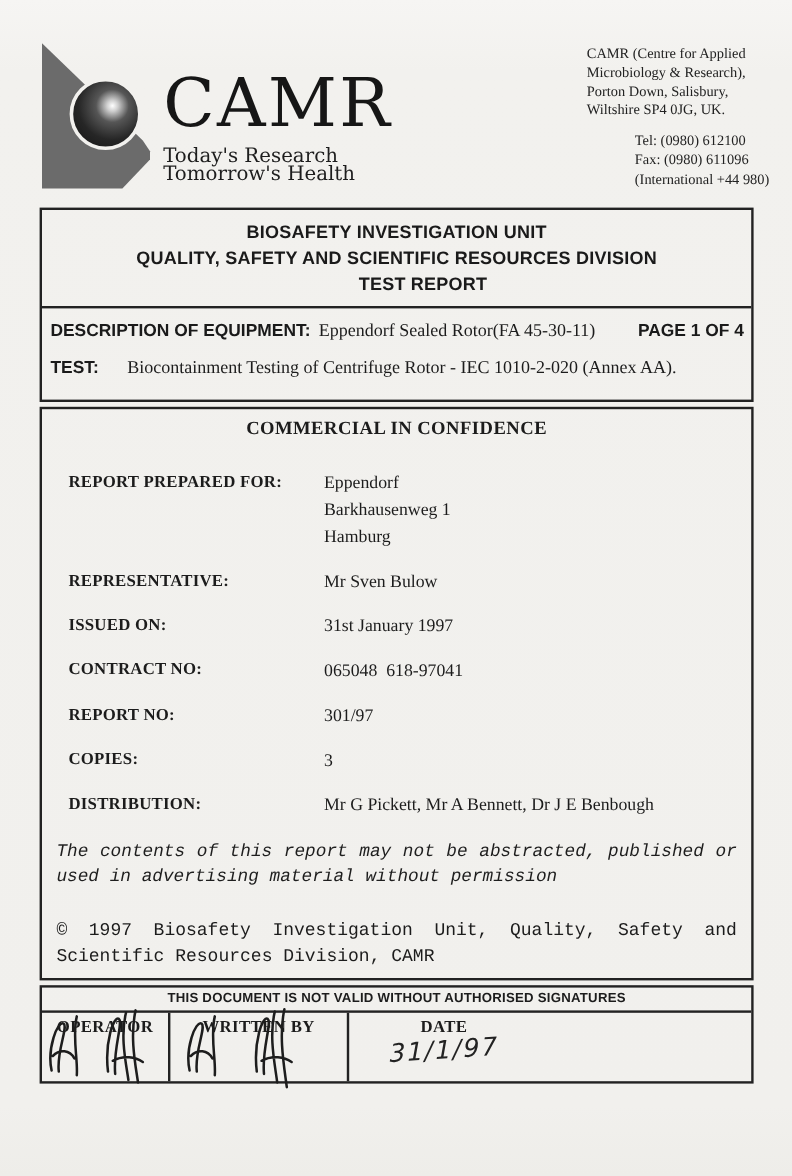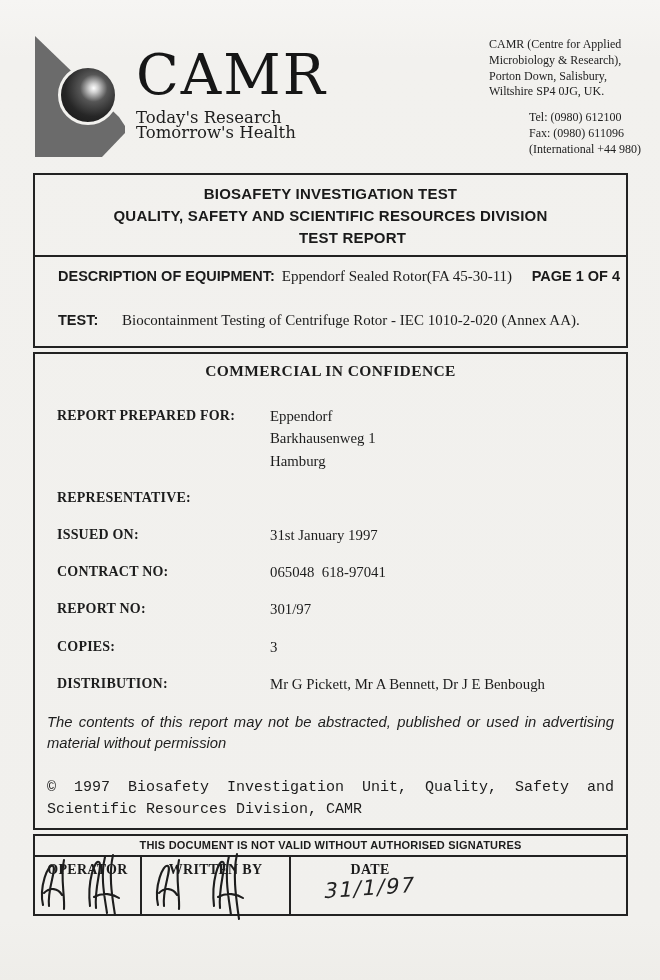--- a/index.html
+++ b/index.html
@@ -15,21 +15,21 @@
     overflow: hidden;
   }
 
   
   .logo {
     position: absolute; left: 30px; top: 33px;
     width: 106px; height: 128px;
   }
   .logo svg { width: 100%; height: 100%; display: block; }
 
-  .brand { position: absolute; left: 136px; top: 44px; width: 140px; text-align: center; }
+  .brand { position: absolute; left: 136px; top: 56px; width: 140px; text-align: center; }
   .brand-name {
     font-family: "DejaVu Serif", serif;
     font-size: 56px; line-height: 62px; letter-spacing: 2px;
     color: #161616; white-space: nowrap;
   }
   .tagline {
     font-family: "DejaVu Serif", serif;
     font-size: 16.5px; line-height: 15px; color: #1d1d1d; white-space: nowrap;
   }
   .tagline.first { margin-top: 4px; }
@@ -50,30 +50,30 @@
     border-bottom: 2px solid #222;
     text-align: center; padding: 10px 0 9px;
   }
   .h-line {
     font-family: "Liberation Sans", sans-serif;
     font-weight: 700; font-size: 15px; letter-spacing: 0.2px; color: #1a1a1a;
   }
   .h-line + .h-line { margin-top: 5px; }
   .h-doctype { margin-top: 29px; padding-left: 44px; }
 
-  .box-a-body { padding: 11px 6px 17px 23px; }
+  .box-a-body { padding: 11px 6px 17px 7px; }
   .desc-row { display: flex; align-items: baseline; white-space: nowrap; }
   .lbl-sans {
     font-family: "Liberation Sans", sans-serif;
     font-weight: 700; font-size: 14.5px; color: #1a1a1a;
   }
   .val-serif { font-family: "Liberation Serif", serif; font-size: 15px; color: #1c1c1c; }
   .desc-row .val-serif { margin-left: 7px; }
   .page-of { margin-left: auto; }
-  .test-row { display: flex; margin-top: 27px; align-items: baseline; }
+  .test-row { display: flex; margin-top: 14px; align-items: baseline; }
   .test-row .lbl-sans { width: 52px; }
   .test-row .val-serif { margin-left: 12px; }
 
   .box-b { margin-top: 4px; padding: 8px 10px 26px; height: 478px; }
   .conf-banner {
     text-align: center;
     font-family: "Liberation Serif", serif;
     font-weight: 700; font-size: 15.5px; letter-spacing: 0.4px;
   }
   .fields { margin: 25px 0 0 12px; }
@@ -81,21 +81,21 @@
   .field-label {
     font-family: "Liberation Serif", serif;
     font-weight: 700; font-size: 14px; letter-spacing: 0.2px; line-height: 22px;
   }
   .field-value {
     font-family: "Liberation Serif", serif;
     font-size: 14.8px; line-height: 22.3px; white-space: pre-wrap;
   }
   .restriction {
     margin: 17px 2px 0;
-    font-family: Liberation Sans, sans-serif;
+    font-family: Liberation Mono, monospace;
     font-style: italic; font-size: 14.8px; line-height: 21px;
     text-align: justify; color: #1e1e1e;
   }
   .copyright {
     margin: 23px 2px 4px;
     font-family: Liberation Mono, monospace;
     font-size: 15px; line-height: 22px; text-align: justify;
   }
 
   
@@ -166,21 +166,21 @@
       <span class="line">Tel: (0980) 612100</span>
       <span class="line">Fax: (0980) 611096</span>
       <span class="line">(International +44 980)</span>
     </div>
   </div>
 
   <div class="doc">
 
     <div class="frame box-a">
       <div class="box-a-head">
-        <div class="h-line">BIOSAFETY INVESTIGATION TEST</div>
+        <div class="h-line">BIOSAFETY INVESTIGATION UNIT</div>
         <div class="h-line">QUALITY, SAFETY AND SCIENTIFIC RESOURCES DIVISION</div>
         <div class="h-line h-doctype">TEST REPORT</div>
       </div>
       <div class="box-a-body">
         <div class="desc-row">
           <span class="lbl-sans">DESCRIPTION OF EQUIPMENT:</span>
           <span class="val-serif">Eppendorf Sealed Rotor(FA 45-30-11)</span>
           <span class="lbl-sans page-of">PAGE 1 OF 4</span>
         </div>
         <div class="test-row">
@@ -193,20 +193,21 @@
     <div class="frame box-b">
       <div class="conf-banner">COMMERCIAL IN CONFIDENCE</div>
 
       <div class="fields">
         <div class="field-row">
           <span class="field-label">REPORT PREPARED FOR:</span>
           <span class="field-value"><span class="line" style="display:block">Eppendorf</span><span class="line" style="display:block">Barkhausenweg 1</span><span class="line" style="display:block">Hamburg</span></span>
         </div>
         <div class="field-row">
           <span class="field-label">REPRESENTATIVE:</span>
+          <span class="field-value">Mr Sven Bulow</span>
         </div>
         <div class="field-row">
           <span class="field-label">ISSUED ON:</span>
           <span class="field-value">31st January 1997</span>
         </div>
         <div class="field-row">
           <span class="field-label">CONTRACT NO:</span>
           <span class="field-value">065048  618-97041</span>
         </div>
         <div class="field-row">

